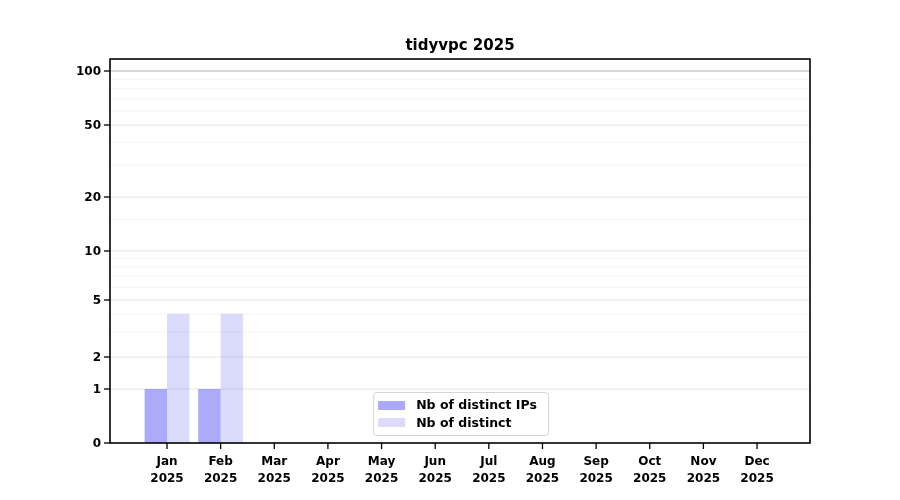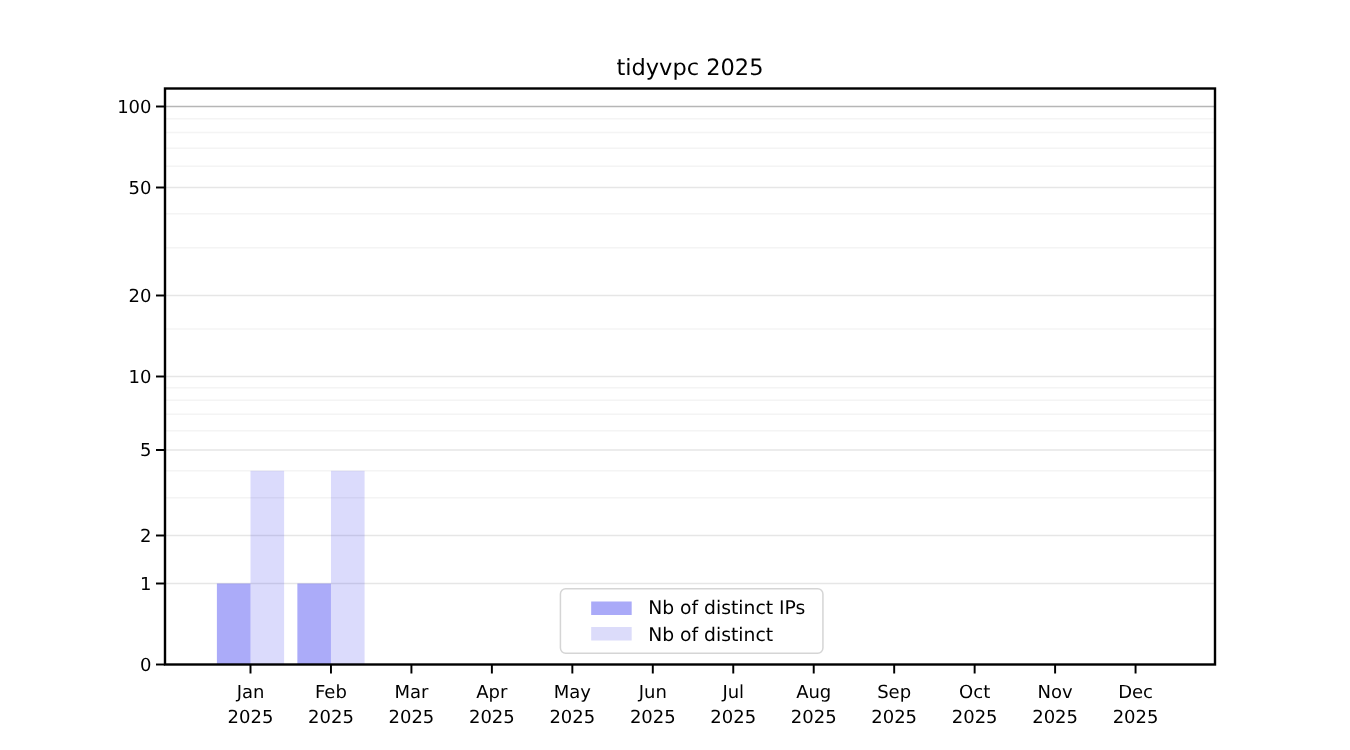--- a/index.html
+++ b/index.html
@@ -2,41 +2,42 @@
 <html><head>
 <meta charset="utf-8">
 <style>
   html,body{margin:0;padding:0;background:#ffffff;}
   #figure{
     position:relative;
     width:900px;height:500px;
     background:#ffffff;
     font-family:"DejaVu Sans","Liberation Sans",sans-serif;
     overflow:hidden;
+    font-weight:bold;
   }
   .chart-title{
     position:absolute;
     left:110px;top:36px;width:700px;
     text-align:center;
     font-size:15px;
     color:#000000;
   }
   svg text{
     font-family:"DejaVu Sans","Liberation Sans",sans-serif;
     font-size:12px;
     fill:#000000;
   }
   .legend{
     position:absolute;
     left:461px;top:392px;
     transform:translateX(-50%);
     background:rgba(255,255,255,0.92);
     border:1px solid #d5d5d5;
     border-radius:4px;
-    padding:6px 11px 6px 20px;
+    padding:6px 11px 6px 4px;
     display:flex;flex-direction:column;gap:5px;
     font-size:12.5px;color:#000000;
     line-height:1;
   }
   .legend-row{display:flex;align-items:center;gap:11px;}
   .legend-swatch{display:inline-block;width:27px;height:9px;}
 </style>
 </head>
 <body>
 

